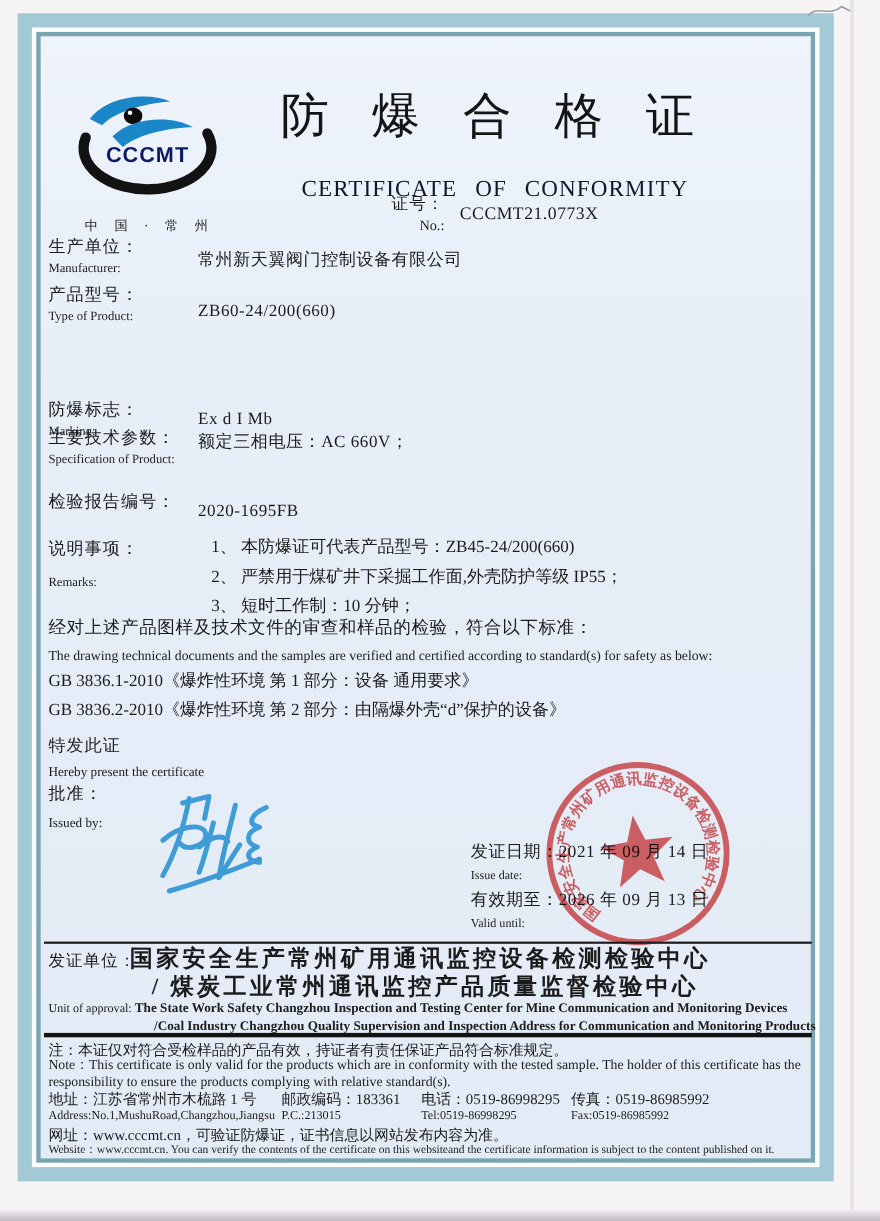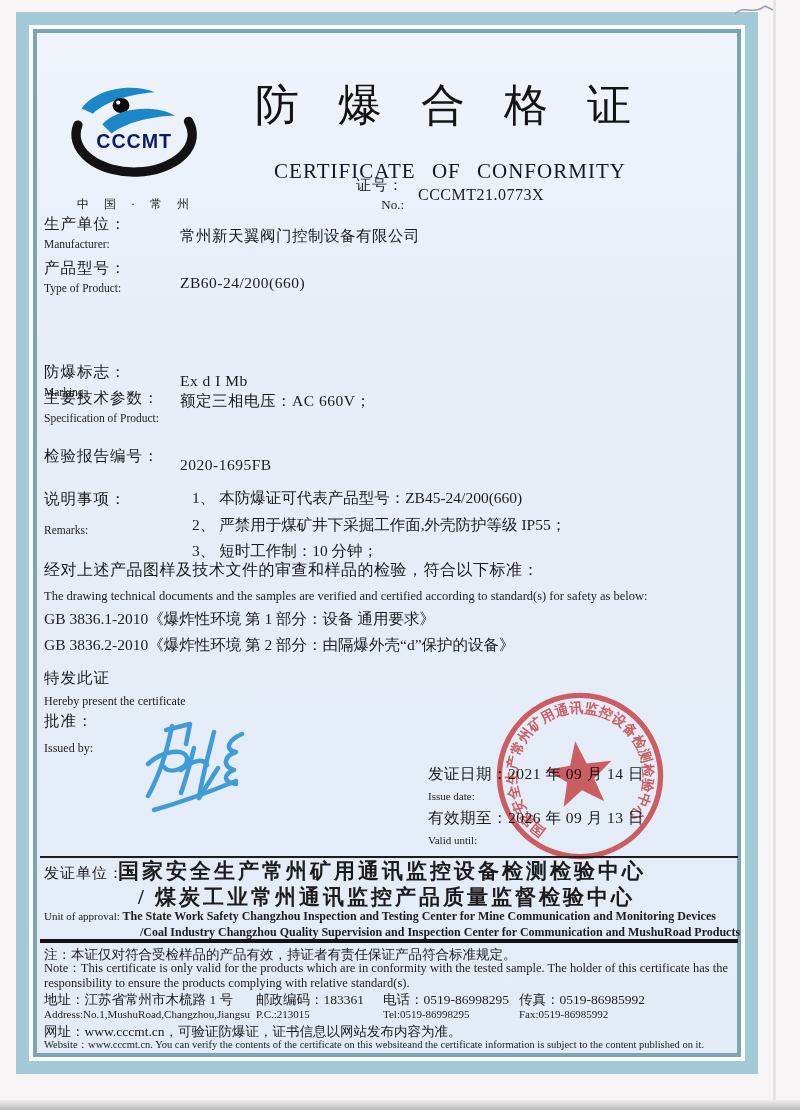--- a/index.html
+++ b/index.html
@@ -191,21 +191,21 @@
     </text>
   </svg>
 
   <div class="abs hr-thin"></div>
   <div class="abs appr-label">发证单位：</div>
   <div class="abs appr-l1">国家安全生产常州矿用通讯监控设备检测检验中心</div>
   <div class="abs appr-l2">/ 煤炭工业常州通讯监控产品质量监督检验中心</div>
   <div class="abs appr-e1">
     <span class="lab">Unit of approval: </span><span class="txt">The State Work Safety Changzhou Inspection and Testing Center for Mine Communication and Monitoring Devices</span>
   </div>
-  <div class="abs appr-e2">/Coal Industry Changzhou Quality Supervision and Inspection Center for Communication and MushuRoad Products</div>
+  <div class="abs appr-e2">/Coal Industry Changzhou Quality Supervision and Inspection Address for Communication and Monitoring Products</div>
   <div class="abs hr-thick"></div>
 
   <div class="abs note-cn">注：本证仅对符合受检样品的产品有效，持证者有责任保证产品符合标准规定。</div>
   <div class="abs note-en">Note：This certificate is only valid for the products which are in conformity with the tested sample. The holder of this certificate has the responsibility to ensure the products complying with relative standard(s).</div>
   <div class="abs contact-cn">
     <span class="c1">地址：江苏省常州市木梳路 1 号</span>
     <span class="c2">邮政编码：183361</span>
     <span class="c3">电话：0519-86998295</span>
     <span class="c4">传真：0519-86985992</span>
   </div>

